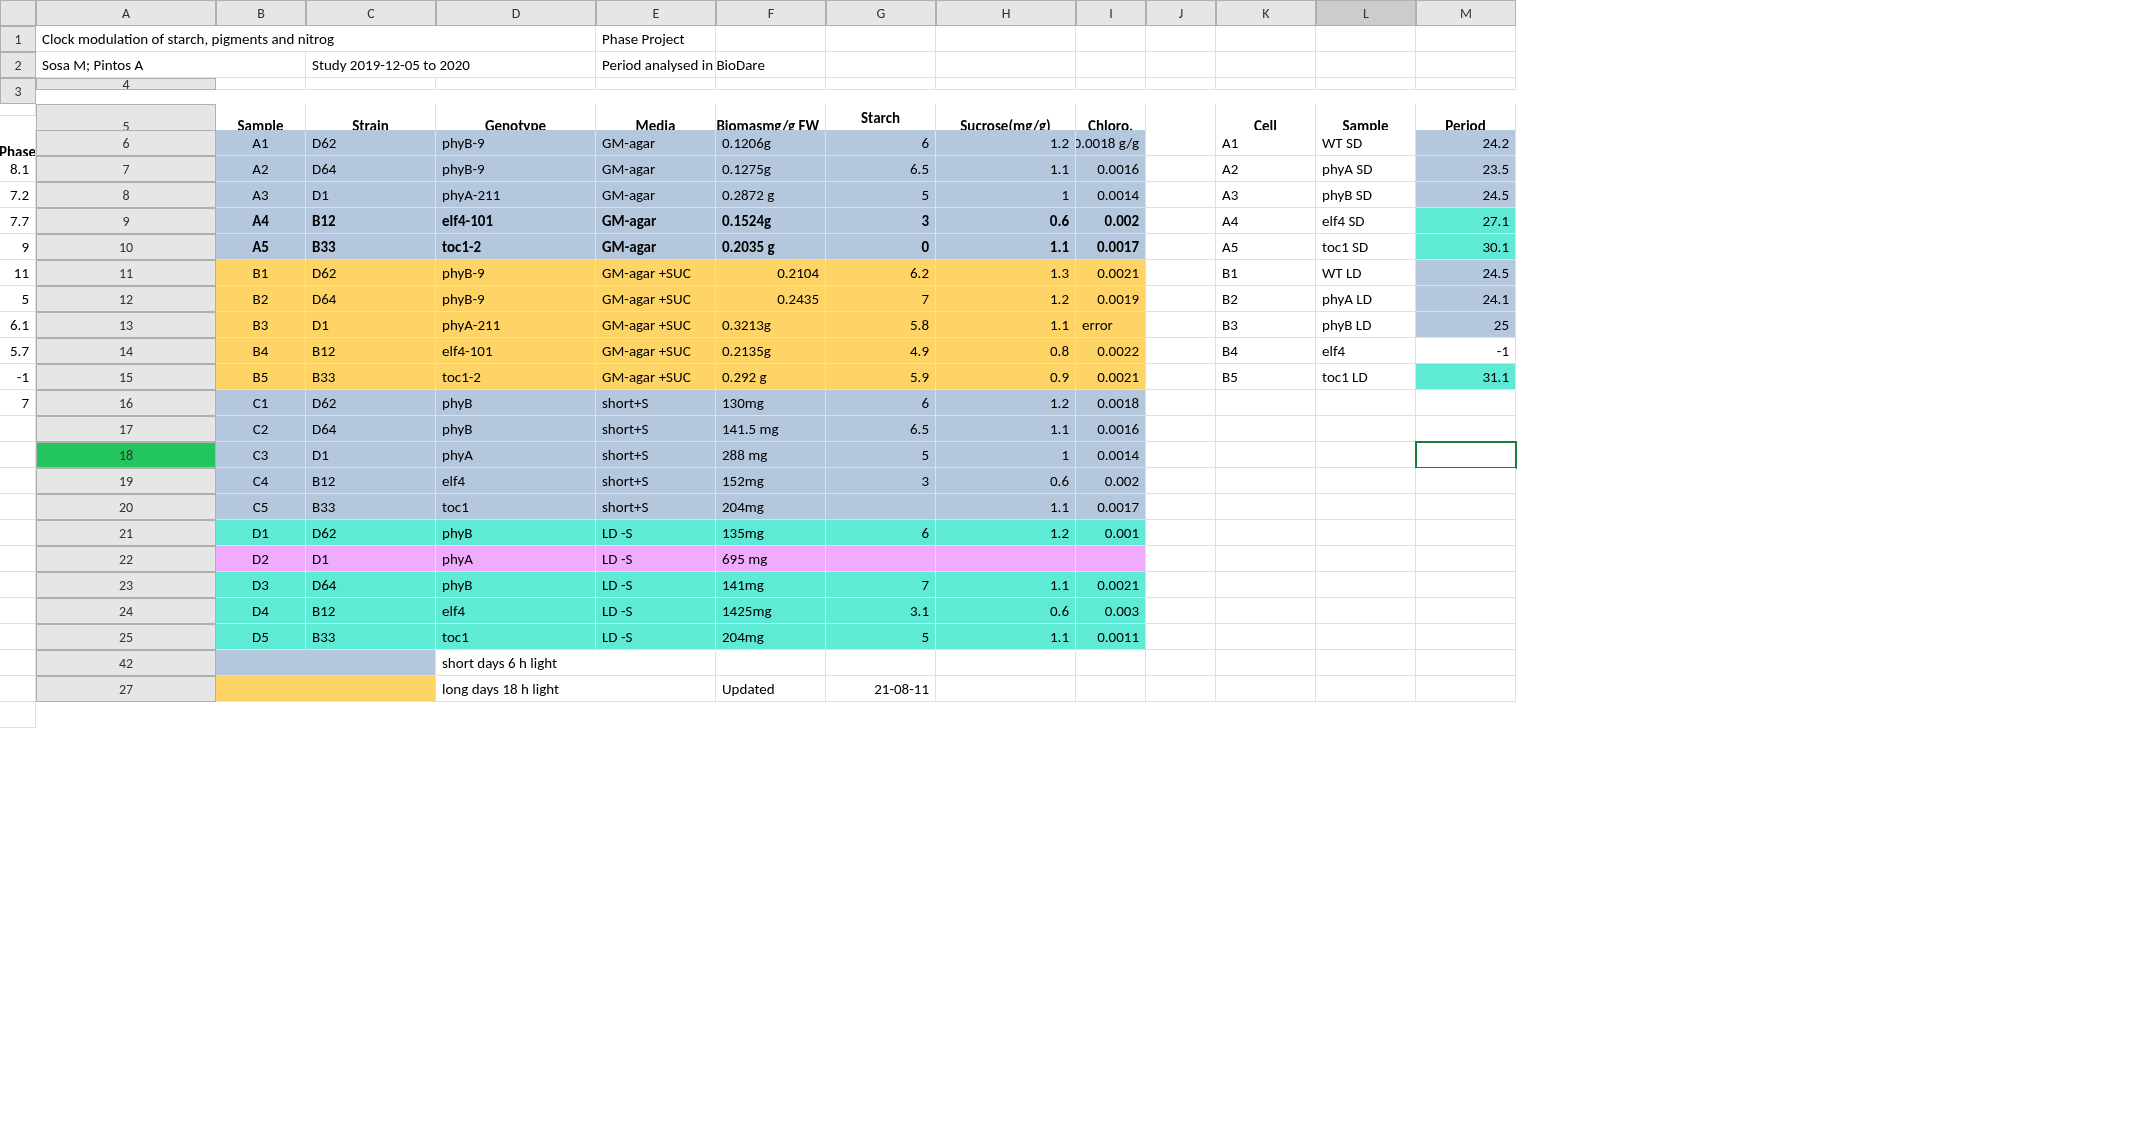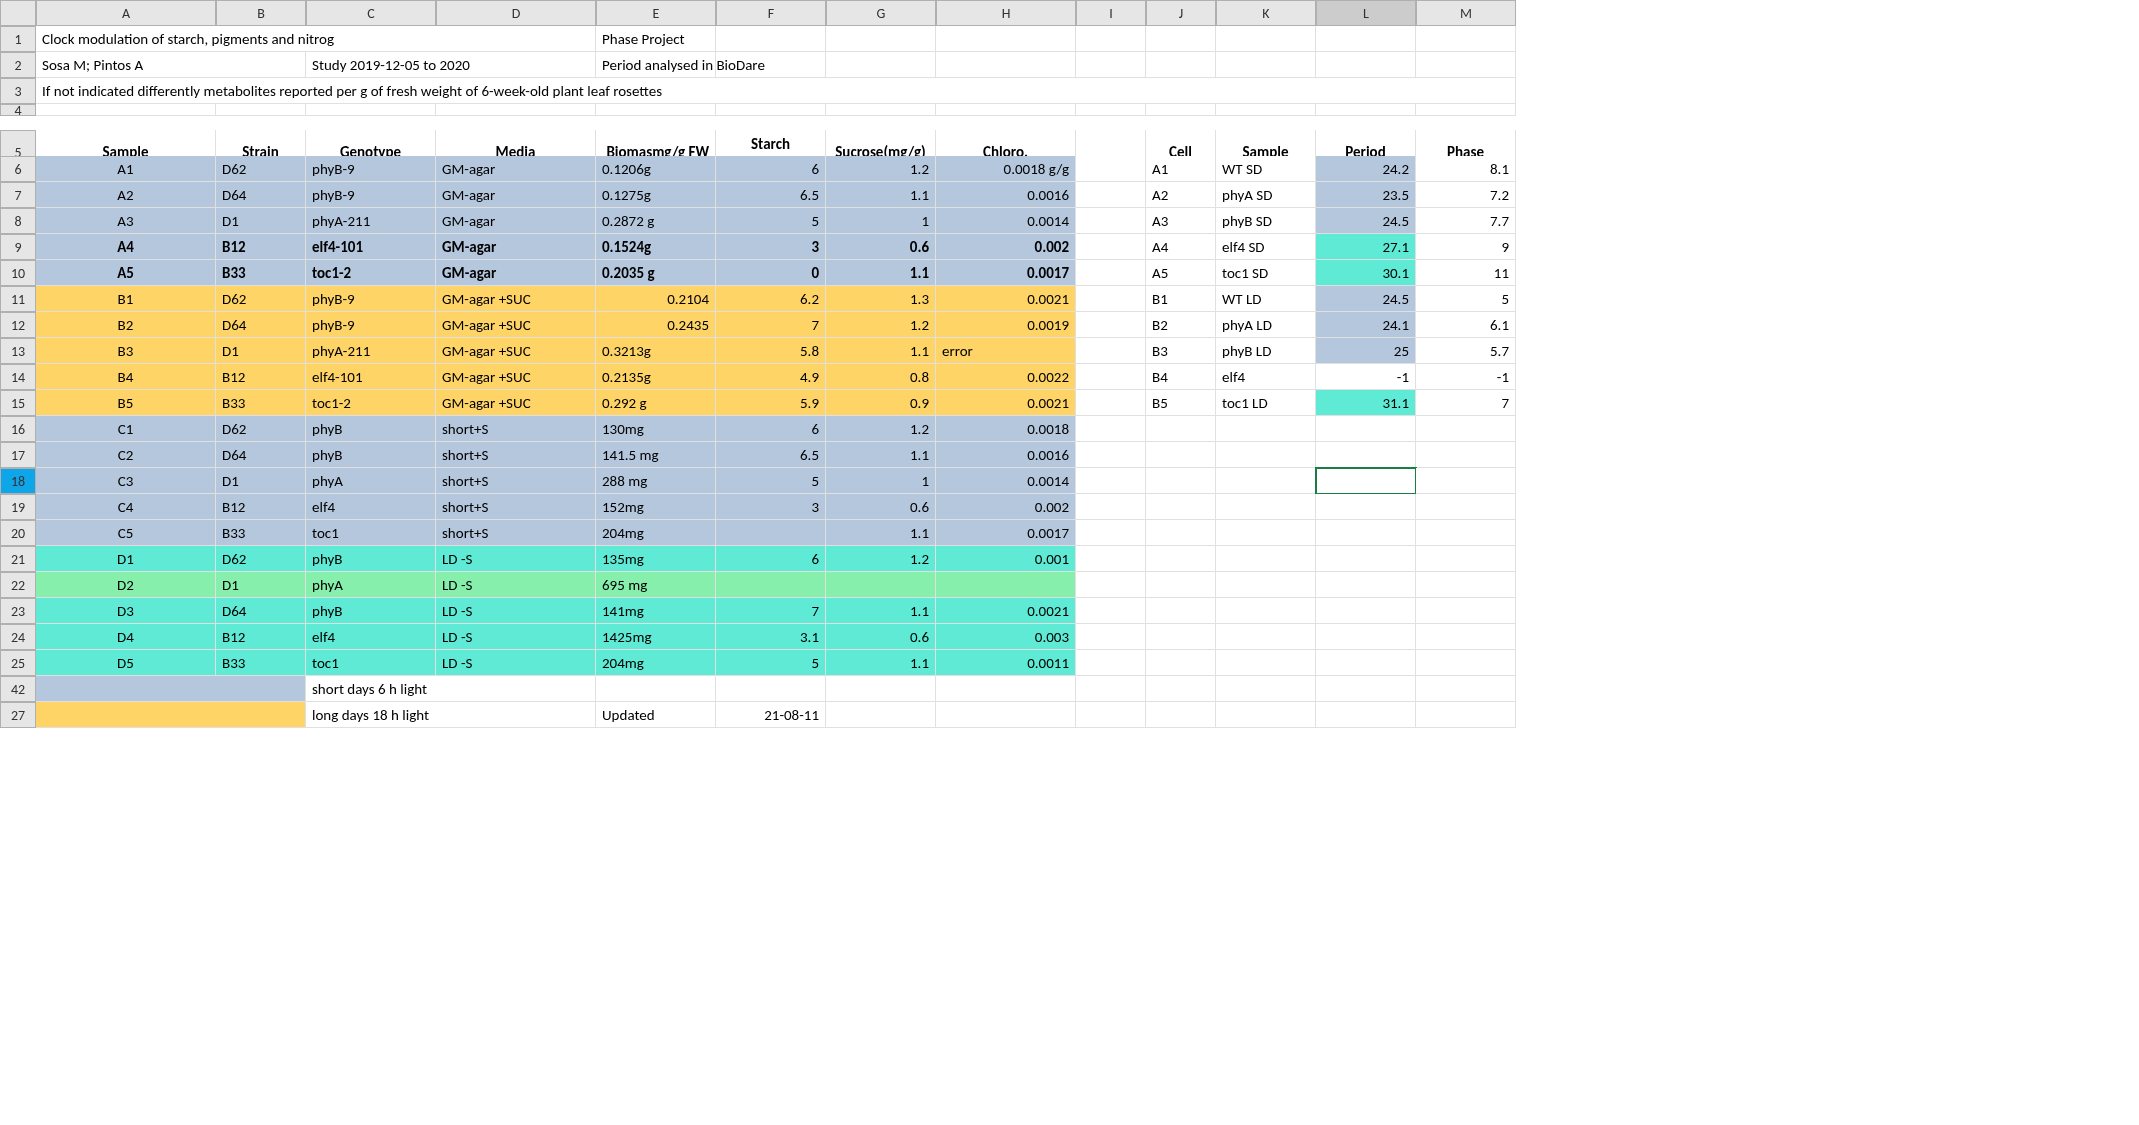--- a/index.html
+++ b/index.html
@@ -26,40 +26,40 @@
 }
 .rowhdr {
   background: #e6e6e6;
   border: 1px solid #b0b0b0;
   display: flex;
   align-items: center;
   justify-content: center;
   font-size: 14px;
   color: #333;
 }
-.rowhdr.sel { background: #0ea5e9; }
+.rowhdr.sel { background: #22c55e; }
 .cell {
   border-right: 1px solid #e0e0e0;
   border-bottom: 1px solid #e0e0e0;
   padding: 2px 6px;
   display: flex;
   align-items: center;
   overflow: hidden;
   white-space: nowrap;
   background: #fff;
 }
 .cell.center { justify-content: center; }
 .cell.right { justify-content: flex-end; }
 .cell.bold { font-weight: bold; }
 .cell.italic { }
 .cell.hdrrow { font-weight: bold; justify-content: center; }
 .fill-blue { background: #b4c7dd; }
 .fill-gold { background: #ffd467; }
 .fill-cream { background: #5eead4; }
-.fill-red { background: #86efac; }
+.fill-red { background: #f0abfc; }
 .row4 { height: 12px !important; }
 .selcol { background: #ccc !important; }
 .selected {
   outline: 2px solid #1a7e42;
   outline-offset: -1px;
 }
 .overflow { overflow: visible; z-index: 2; }
 </style>
 </head>
 <body>
@@ -96,21 +96,20 @@
     <div class="cell overflow">Period analysed in BioDare</div>
     <div class="cell"></div>
     <div class="cell"></div>
     <div class="cell"></div>
     <div class="cell"></div>
     <div class="cell"></div>
     <div class="cell"></div>
     <div class="cell"></div>
     <div class="cell"></div>
     <div class="rowhdr">3</div>
-    <div class="cell overflow" style="grid-column: span 13">If not indicated differently metabolites reported per g of fresh weight of 6-week-old plant leaf rosettes</div>
     <div class="rowhdr row4" style="height:12px">4</div>
     <div class="cell row4" style="height:12px"></div>
     <div class="cell row4" style="height:12px"></div>
     <div class="cell row4" style="height:12px"></div>
     <div class="cell row4" style="height:12px"></div>
     <div class="cell row4" style="height:12px"></div>
     <div class="cell row4" style="height:12px"></div>
     <div class="cell row4" style="height:12px"></div>
     <div class="cell row4" style="height:12px"></div>
     <div class="cell row4" style="height:12px"></div>

